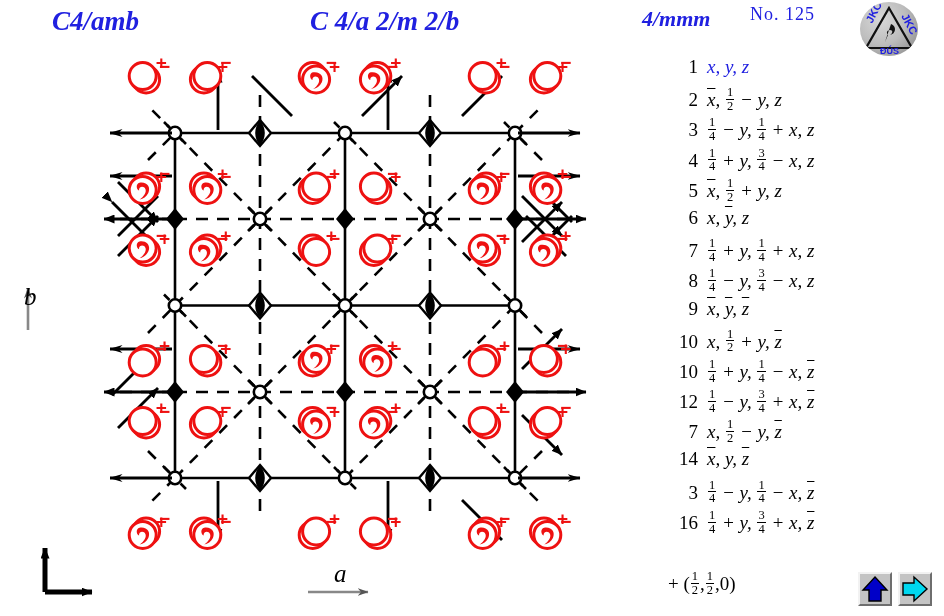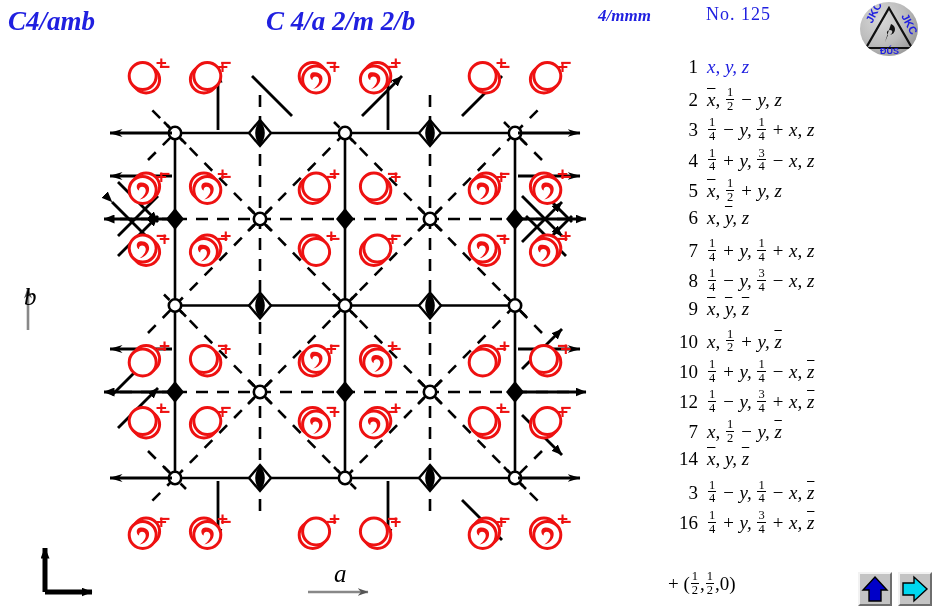--- a/index.html
+++ b/index.html
@@ -3,24 +3,24 @@
 <meta charset="utf-8">
 <title>Space Group 125</title>
 <style>
   html,body{margin:0;padding:0;}
   body{
     width:944px;height:616px;background:#ffffff;
     font-family:"Liberation Serif", serif;
     position:relative;overflow:hidden;
   }
   .hdr{position:absolute;color:#2020e0;font-style:italic;font-weight:bold;
-       white-space:nowrap;}
+       white-space:nowrap;margin-left:44px;}
   #hm-short{left:8px;top:6px;font-size:27px;}
   #hm-full{left:266px;top:6px;font-size:27px;}
-  #pointgroup{left:598px;top:6px;font-size:17px;}
+  #pointgroup{left:598px;top:6px;font-size:22px;}
   #sgnumber{left:706px;top:4px;font-size:18px;font-style:normal;
             font-weight:normal;letter-spacing:1px;}
   #logo{position:absolute;left:860px;top:2px;width:58px;height:54px;
         border-radius:50%;
         background:radial-gradient(circle at 36% 32%, #d8d8d8 0%, #bdbdbd 48%, #9a9a9a 78%, #8a8a8a 100%);
         overflow:hidden;}
   #logo svg{display:block;}
 
   
   #ops{position:absolute;left:668px;top:56px;width:250px;}

